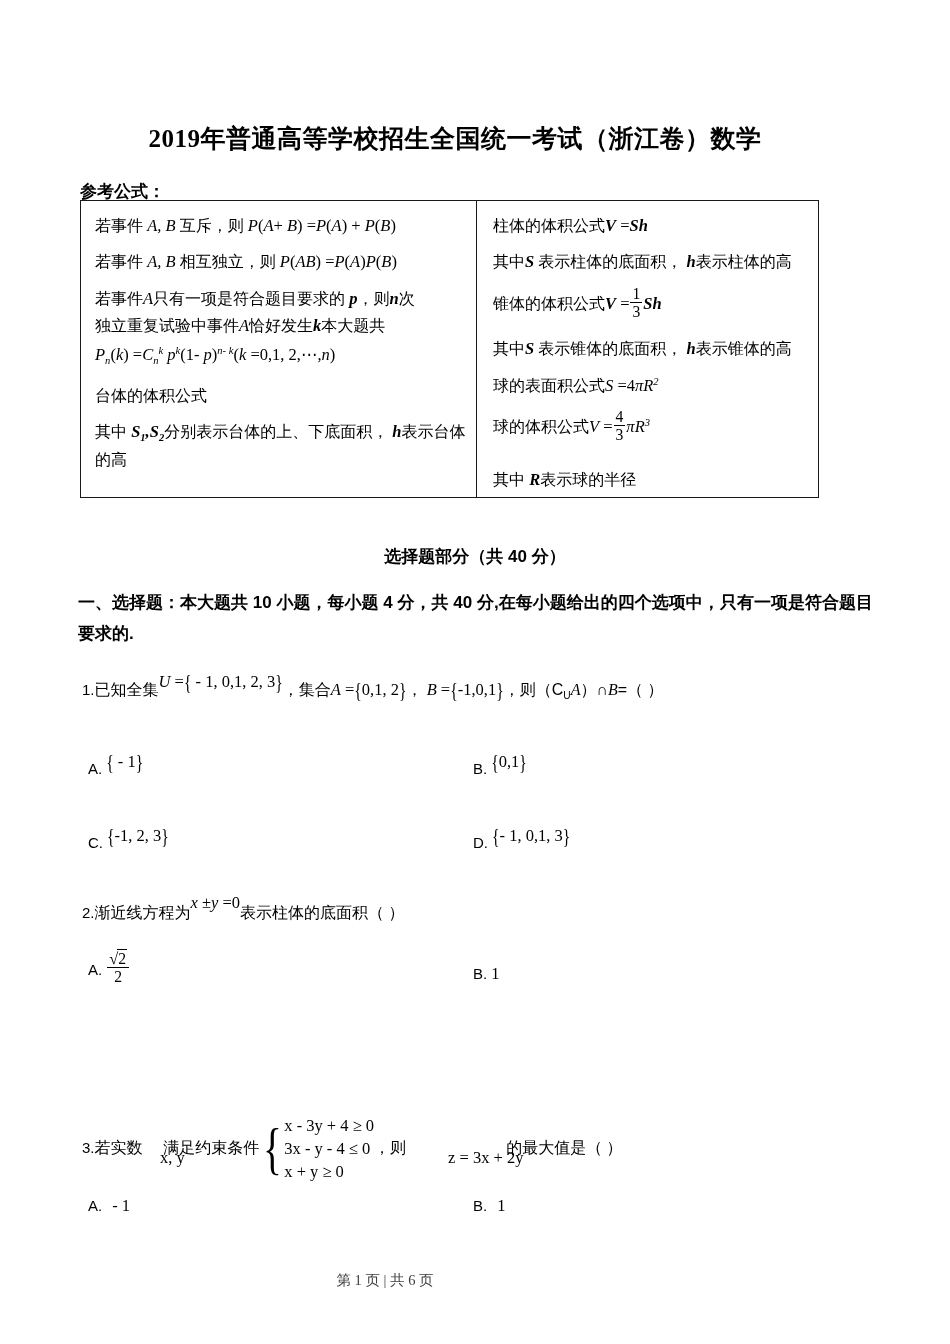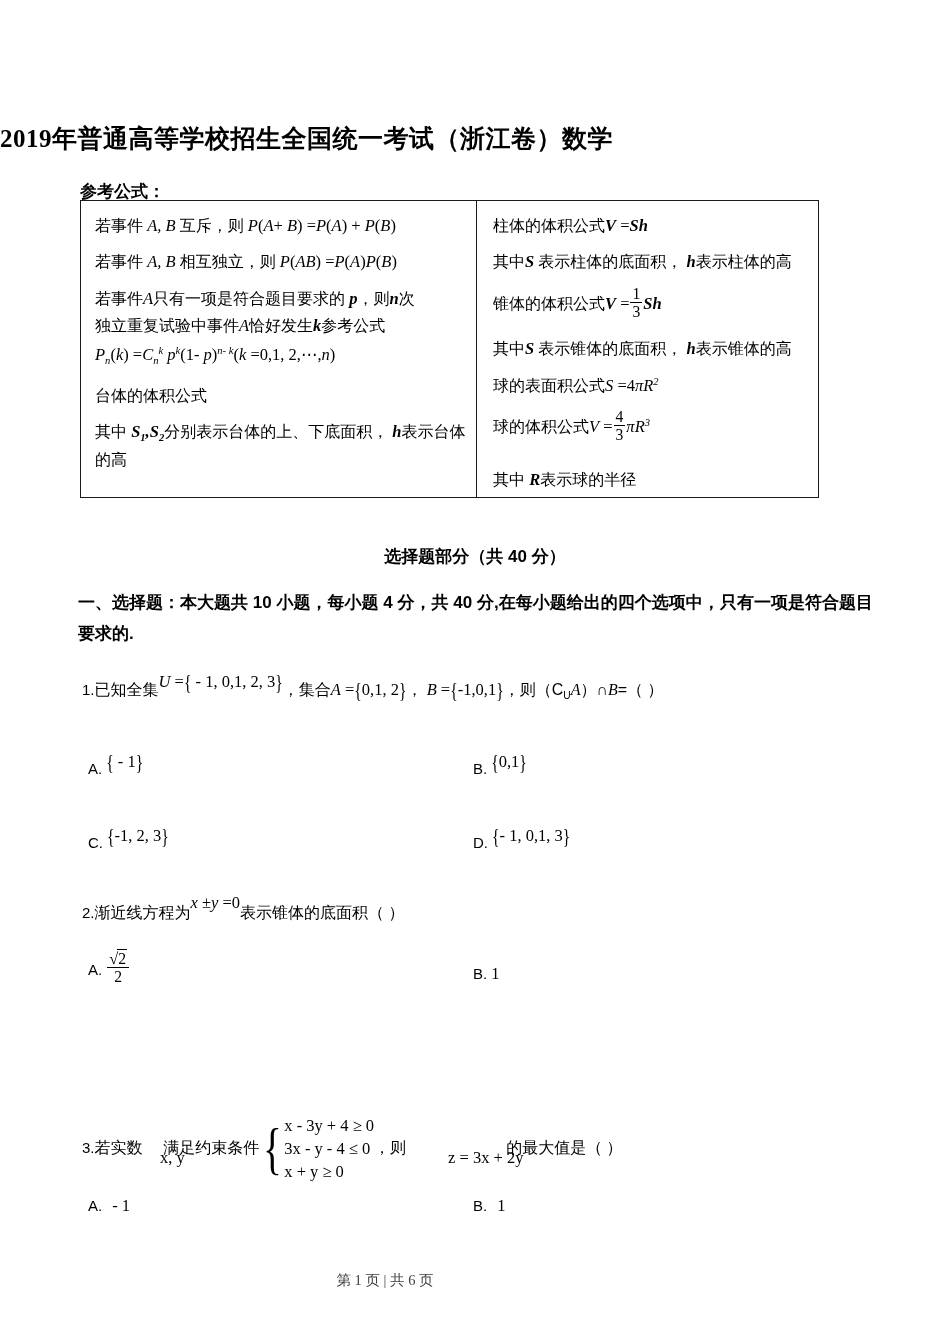--- a/index.html
+++ b/index.html
@@ -20,21 +20,21 @@
     left: 0; top: 0;
     width: 950px;
     height: 1344px;
   }
 
   
   .doc-title {
     position: absolute;
     left: 0; top: 122px;
     width: 910px;
-    text-align: left;
+    text-align: center;
     font-family: "Liberation Serif", "DejaVu Serif", serif;
     font-size: 25px;
     font-weight: 700;
     letter-spacing: 0.5px;
     white-space: nowrap;
   }
 
   
   .ref-label {
     position: absolute;
@@ -243,21 +243,21 @@
         <span class="mi">A, B</span>
         <span class="cn">相互独立，则</span>
         <span class="mn"><span class="mi">P</span>(<span class="mi">AB</span>) =<span class="mi">P</span>(<span class="mi">A</span>)<span class="mi">P</span>(<span class="mi">B</span>)</span>
       </div>
 
       <div class="fml wrap" style="margin-bottom:2px;">
         <span class="cn">若事件</span><span class="mi">A</span><span class="cn">只有一项是符合题目要求的</span>
         <span class="mb">p</span><span class="cn">，则</span><span class="mb">n</span><span class="cn">次</span>
       </div>
       <div class="fml wrap" style="margin-bottom:4px;">
-        <span class="cn">独立重复试验中事件</span><span class="mi">A</span><span class="cn">恰好发生</span><span class="mb">k</span><span class="cn">参考公式</span>
+        <span class="cn">独立重复试验中事件</span><span class="mi">A</span><span class="cn">恰好发生</span><span class="mb">k</span><span class="cn">本大题共</span>
       </div>
 
       <div class="fml" style="margin-bottom:13px;">
         <span class="mn"><span class="mi">P</span><sub class="dn">n</sub>(<span class="mi">k</span>) =<span class="mi">C</span><sub class="dn">n</sub><sup class="up">k</sup> <span class="mi">p</span><sup class="up">k</sup>(1-&nbsp;<span class="mi">p</span>)<sup class="up">n- k</sup>(<span class="mi">k</span> =0,1, 2,⋯,<span class="mi">n</span>)</span>
       </div>
 
       <div class="fml">
         <span class="cn">台体的体积公式</span>
       </div>
 
@@ -323,21 +323,21 @@
       <div class="opt opt-left">
         <span class="lab">C.</span><span class="val raised" style="vertical-align:7px;"><span class="brc">{</span>-1, 2, 3<span class="brc">}</span></span>
       </div>
       <div class="opt opt-right">
         <span class="lab">D.</span><span class="val raised" style="vertical-align:7px;"><span class="brc">{</span>- 1, 0,1, 3<span class="brc">}</span></span>
       </div>
     </div>
   </div>
 
   <div class="q" style="left:82px; top:893px;">
-    <span class="stem"><span class="q-num">2.</span><span class="cn">渐近线方程为</span><span class="math-inline raised" style="vertical-align:10px;"><span class="mi">x</span> ±<span class="mi">y</span> =0</span><span class="cn">表示锥体的底面积（   ）</span></span>
+    <span class="stem"><span class="q-num">2.</span><span class="cn">渐近线方程为</span><span class="math-inline raised" style="vertical-align:10px;"><span class="mi">x</span> ±<span class="mi">y</span> =0</span><span class="cn">表示柱体的底面积（   ）</span></span>
   </div>
 
   <div class="opts" style="top:950px;">
     <div class="opt-row">
       <div class="opt opt-left">
         <span class="lab">A.</span><span class="val"><span class="frac" style="vertical-align:-0.45em;"><span class="num"><span class="sqrt"><span class="rad">√</span><span class="rnd">2</span></span></span><span class="den">2</span></span></span>
       </div>
       <div class="opt opt-right" style="top:14px;">
         <span class="lab">B.</span><span class="val">1</span>
       </div>

